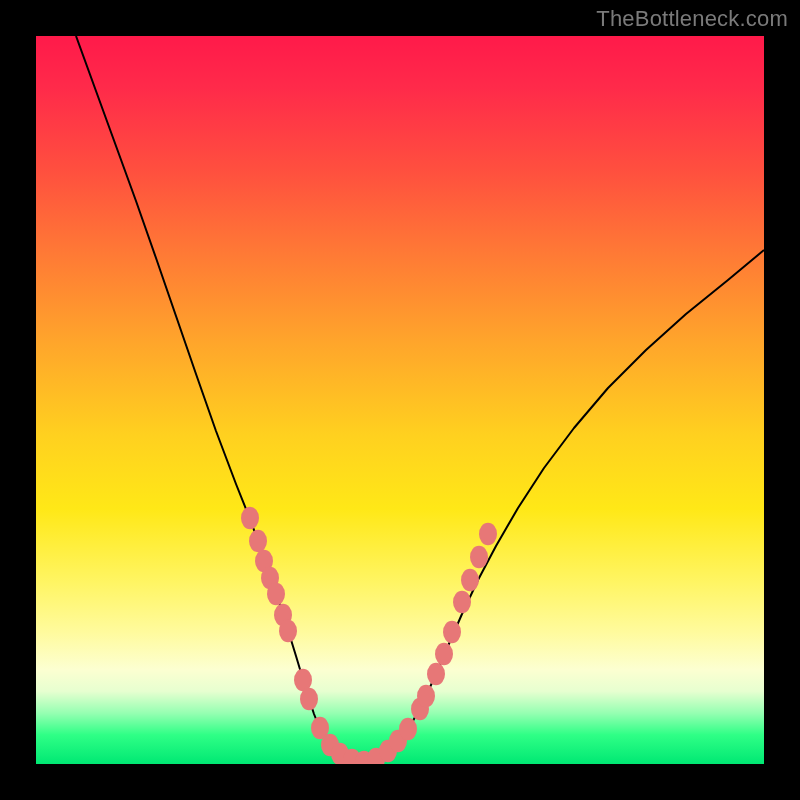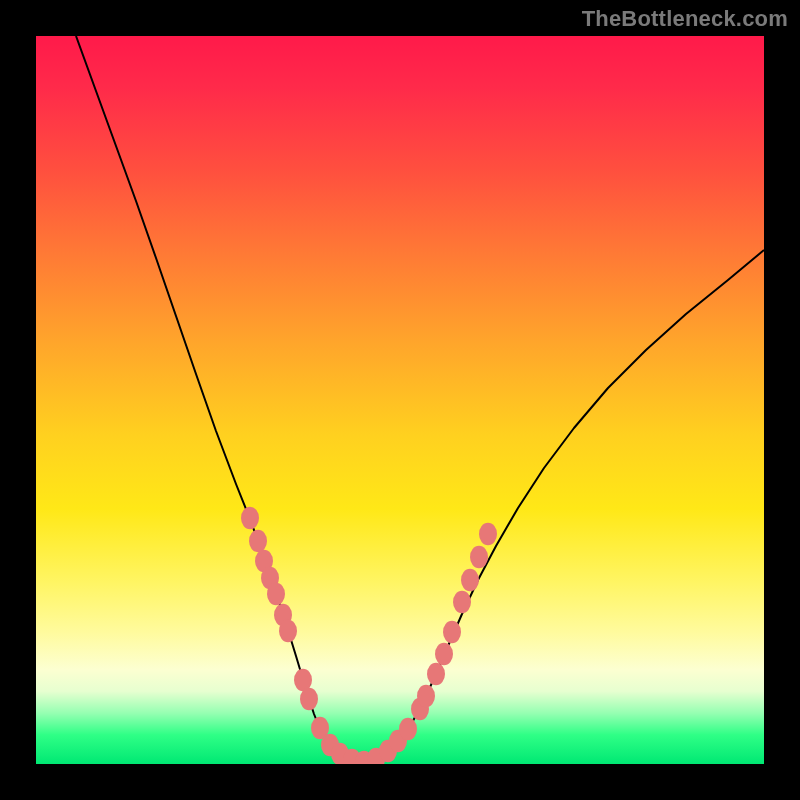--- a/index.html
+++ b/index.html
@@ -59,21 +59,20 @@
     stroke: none;
   }
   .watermark {
     position: absolute;
     top: 6px;
     right: 12px;
     color: #7a7a7a;
     font-size: 22px;
     letter-spacing: 0.2px;
     user-select: none;
-    font-weight: bold;
   }
 </style>
 </head>
 <body>
 
 <div class="stage">
   <div class="plot-area">
     <svg class="svg-layer" viewBox="0 0 728 728" preserveAspectRatio="none">
       <path id="curve" class="curve-path" d="M 40 0 L 60 55 L 80 110 L 100 165 L 120 222 L 140 280 L 160 338 L 180 395 L 200 448 L 212 478 L 224 510 L 236 545 L 244 569 L 252 594 L 260 620 L 266 640 L 272 660 L 278 678 L 284 693 L 290 703 L 296 710 L 302 716 L 310 722 L 318 725 L 326 726 L 334 725 L 342 722 L 350 716 L 358 710 L 366 701 L 374 690 L 382 676 L 390 660 L 400 638 L 412 610 L 426 578 L 442 544 L 460 510 L 482 472 L 508 432 L 538 392 L 572 352 L 610 314 L 650 278 L 692 244 L 728 214"></path>
       <g id="dots">

